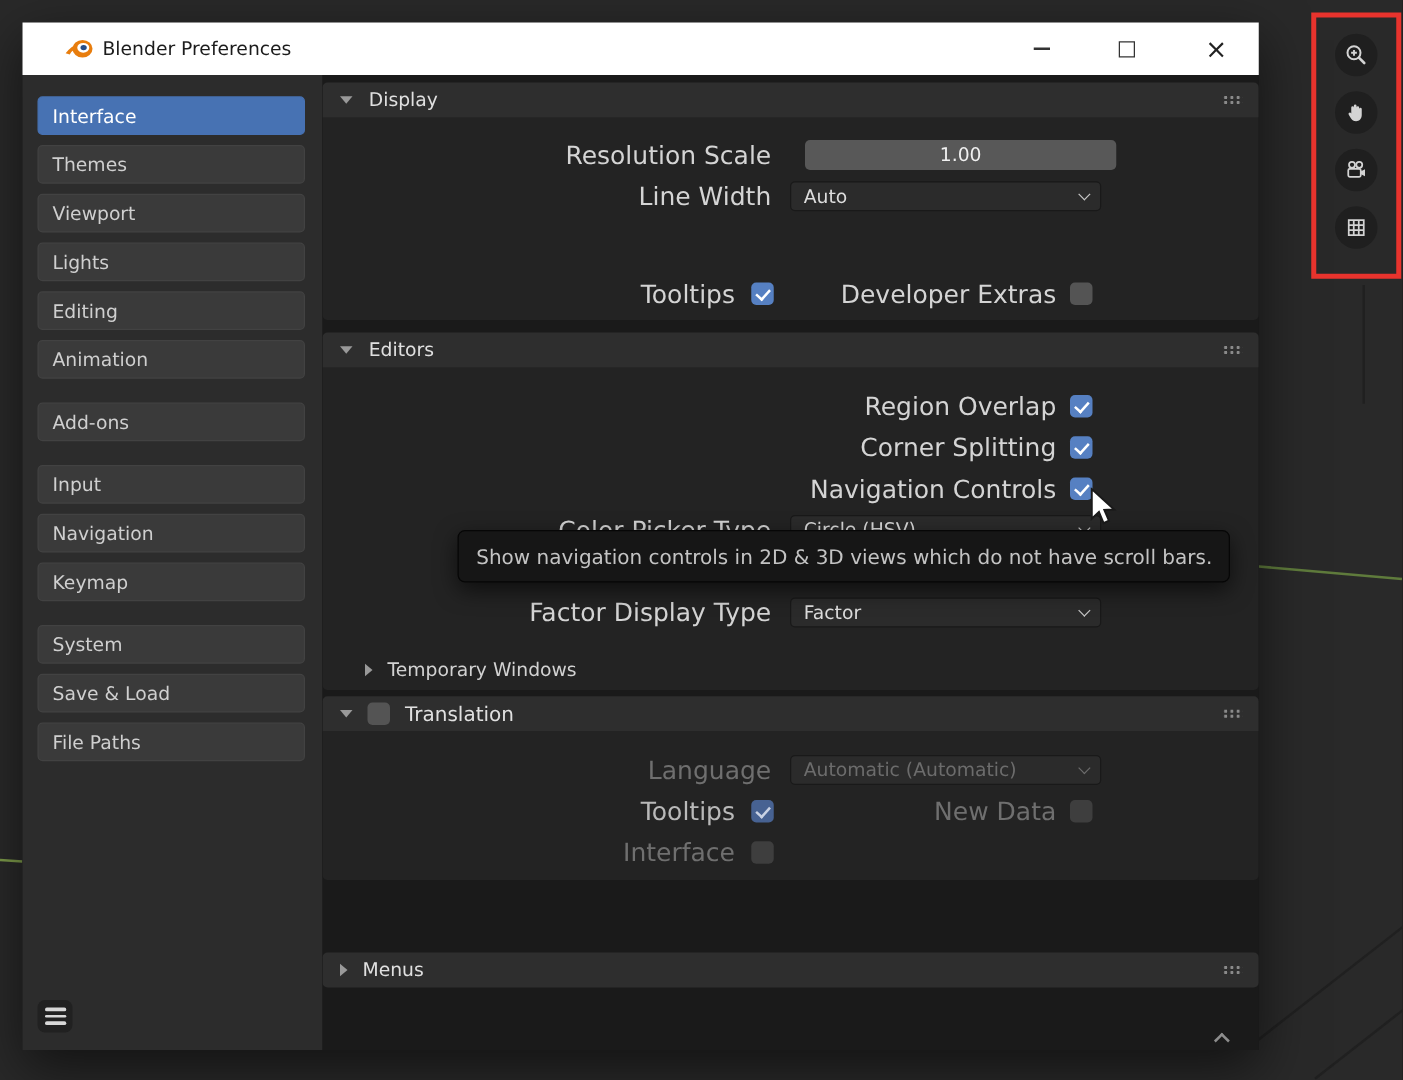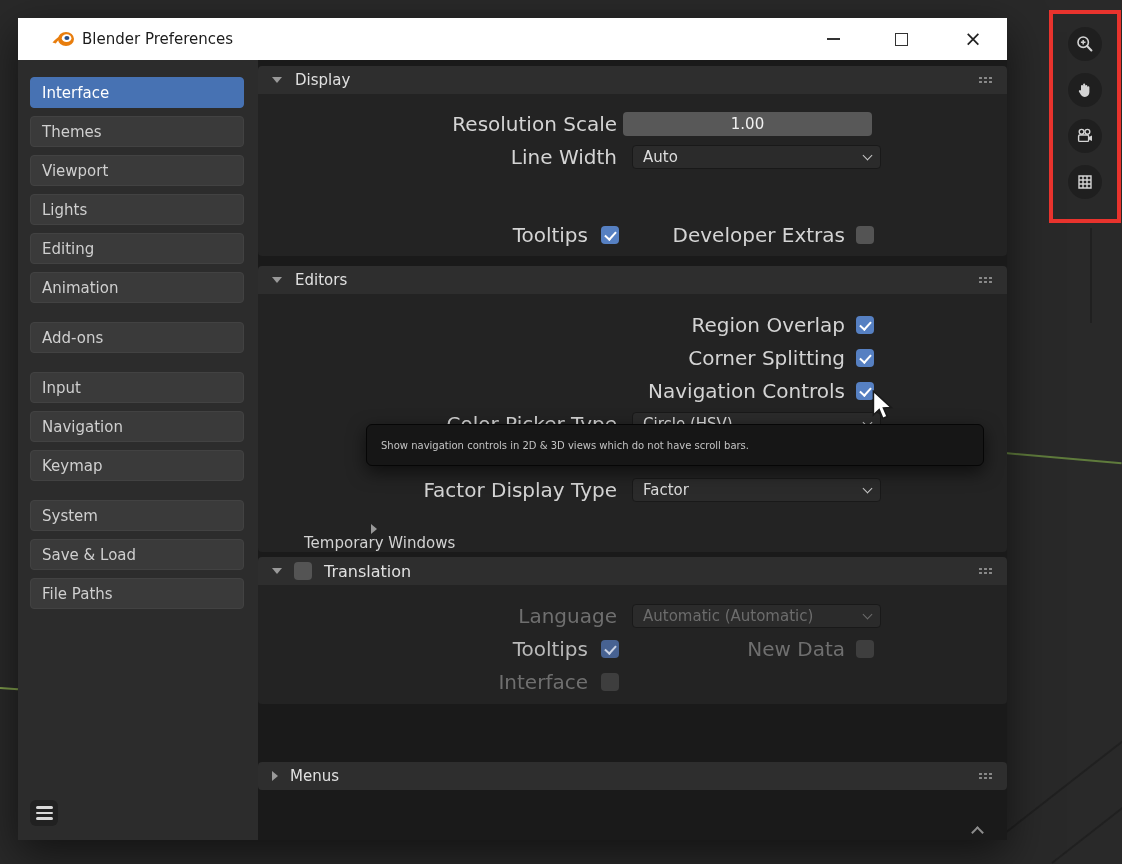--- a/index.html
+++ b/index.html
@@ -58,26 +58,26 @@
   .select.dis .chev-dn { border-color:#6c6c6c; }
 
   .cb { width:18px; height:18px; border-radius:4px; background:#545454; position:relative; flex:none; }
   .cb.on { background:#5680c2; }
   .cb.on::after { content:""; position:absolute; left:5.5px; top:2.5px; width:5px; height:9px;
                   border:solid #fff; border-width:0 2.2px 2.2px 0; transform:rotate(42deg); }
   .cb.dis { background:#3e3e3e; }
   .cb.on.dis { background:#476292; }
   .cb.on.dis::after { border-color:#c9d2e4; }
 
-  .subpanel { position:absolute; height:24px; display:flex; align-items:center; padding-left:34px; z-index:1;flex-direction:column; }
+  .subpanel { position:absolute; height:24px; display:flex; align-items:center; padding-left:34px; z-index:1; }
   .subpanel .stitle { margin-left:12px; font-size:15px; color:#d2d2d2; }
 
   .tooltip { position:absolute; left:108px; top:364px; width:618px; height:42px; background:#161616;
              border:1px solid #060606; border-radius:6px; z-index:50; display:flex; align-items:center;
-             padding-left:14px; box-shadow:0 6px 18px rgba(0,0,0,.6); font-size:10px; color:#c3c3c3; white-space:nowrap; }
+             padding-left:14px; box-shadow:0 6px 18px rgba(0,0,0,.6); font-size:16px; color:#c3c3c3; white-space:nowrap; }
 
   .scrollup { position:absolute; right:18px; top:762px; width:24px; height:16px; display:flex; align-items:center;
               justify-content:center; z-index:2; }
   .chev-up { width:9px; height:9px; border-left:2px solid #8d8d8d; border-top:2px solid #8d8d8d; transform:rotate(45deg); margin-top:4px; }
 
   
   .annotation { position:absolute; left:1049px; top:10px; width:72px; height:213px; border:4px solid #e8332d; z-index:90; }
   .gizmo-col { position:absolute; left:0; top:13px; width:100%; display:flex; flex-direction:column; align-items:center; gap:12px; }
   .gizmo { width:34px; height:34px; border-radius:50%; background:rgba(30,30,30,.88); display:flex; align-items:center; justify-content:center; }
 
@@ -171,21 +171,21 @@
       <div class="panel-body" style="top:525px; height:119px;"></div>
 
       <div class="sect" style="top:6px;">
         <span class="tri-d"></span>
         <span class="stitle">Display</span>
         <span class="dots"></span>
       </div>
 
       <div class="row" style="top:52px;">
         <div class="lbl" style="width:359px;">Resolution Scale</div>
-        <div class="slider-field" style="width:249px; margin-left:6px;">
+        <div class="slider-field" style="width:249px; margin-left:27px;">
           <span>1.00</span>
         </div>
       </div>
 
       <div class="row" style="top:85px;">
         <div class="lbl" style="width:359px;">Line Width</div>
         <div class="select" style="width:249px; margin-left:15px;">
           <span>Auto</span>
           <span class="chev-dn"></span>
         </div>

